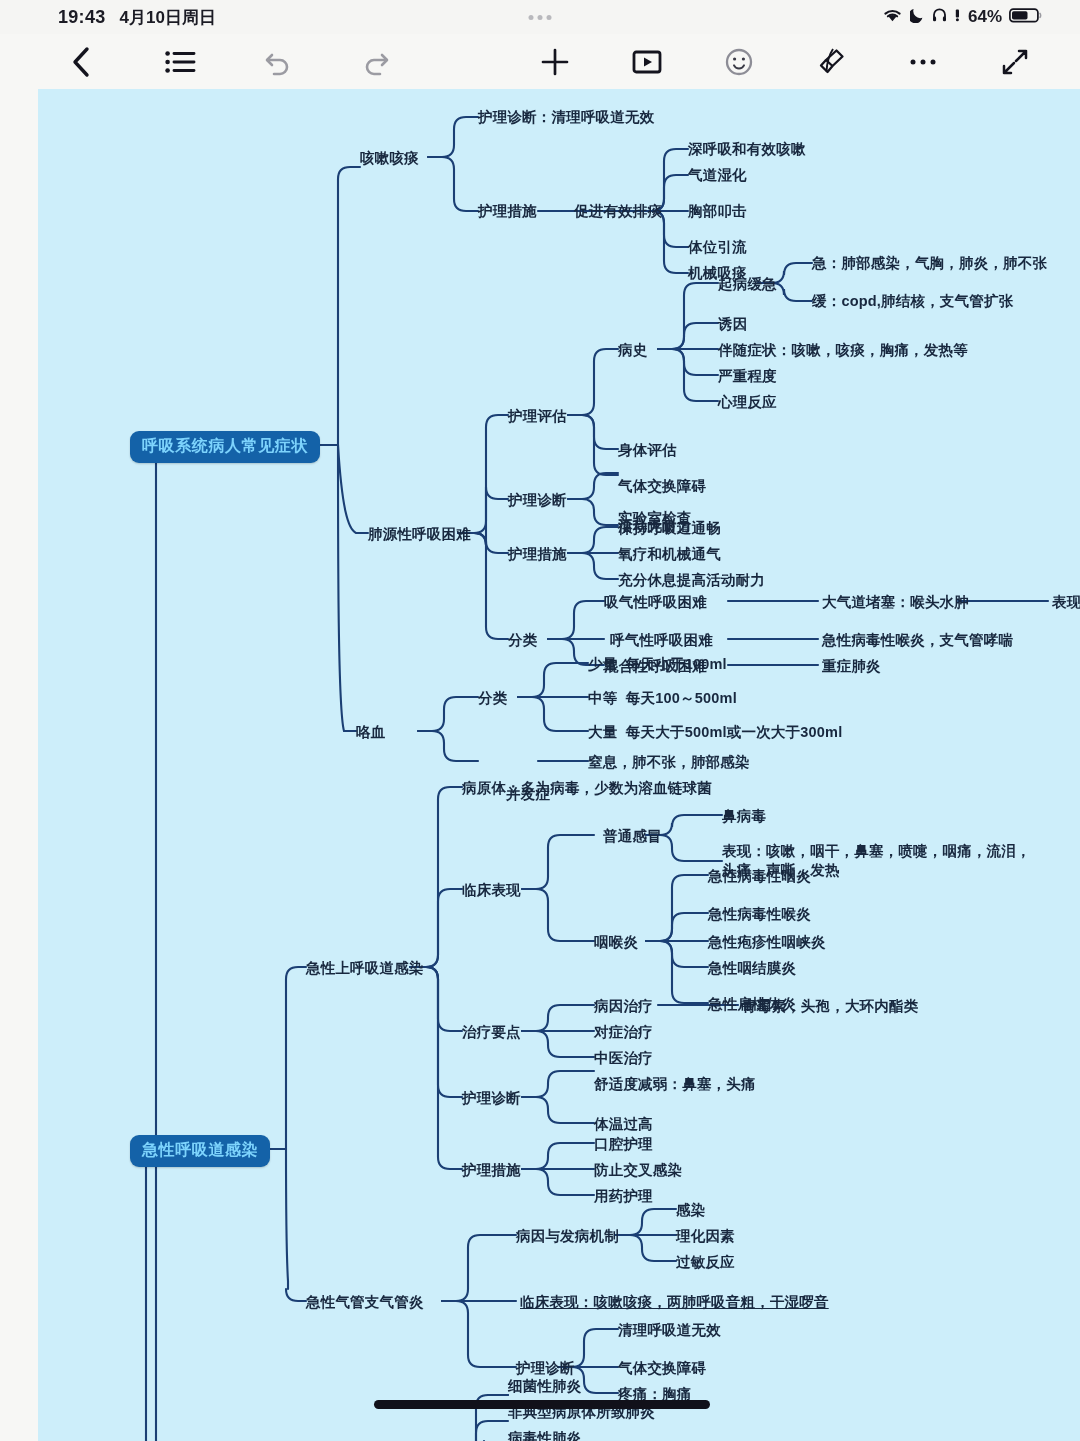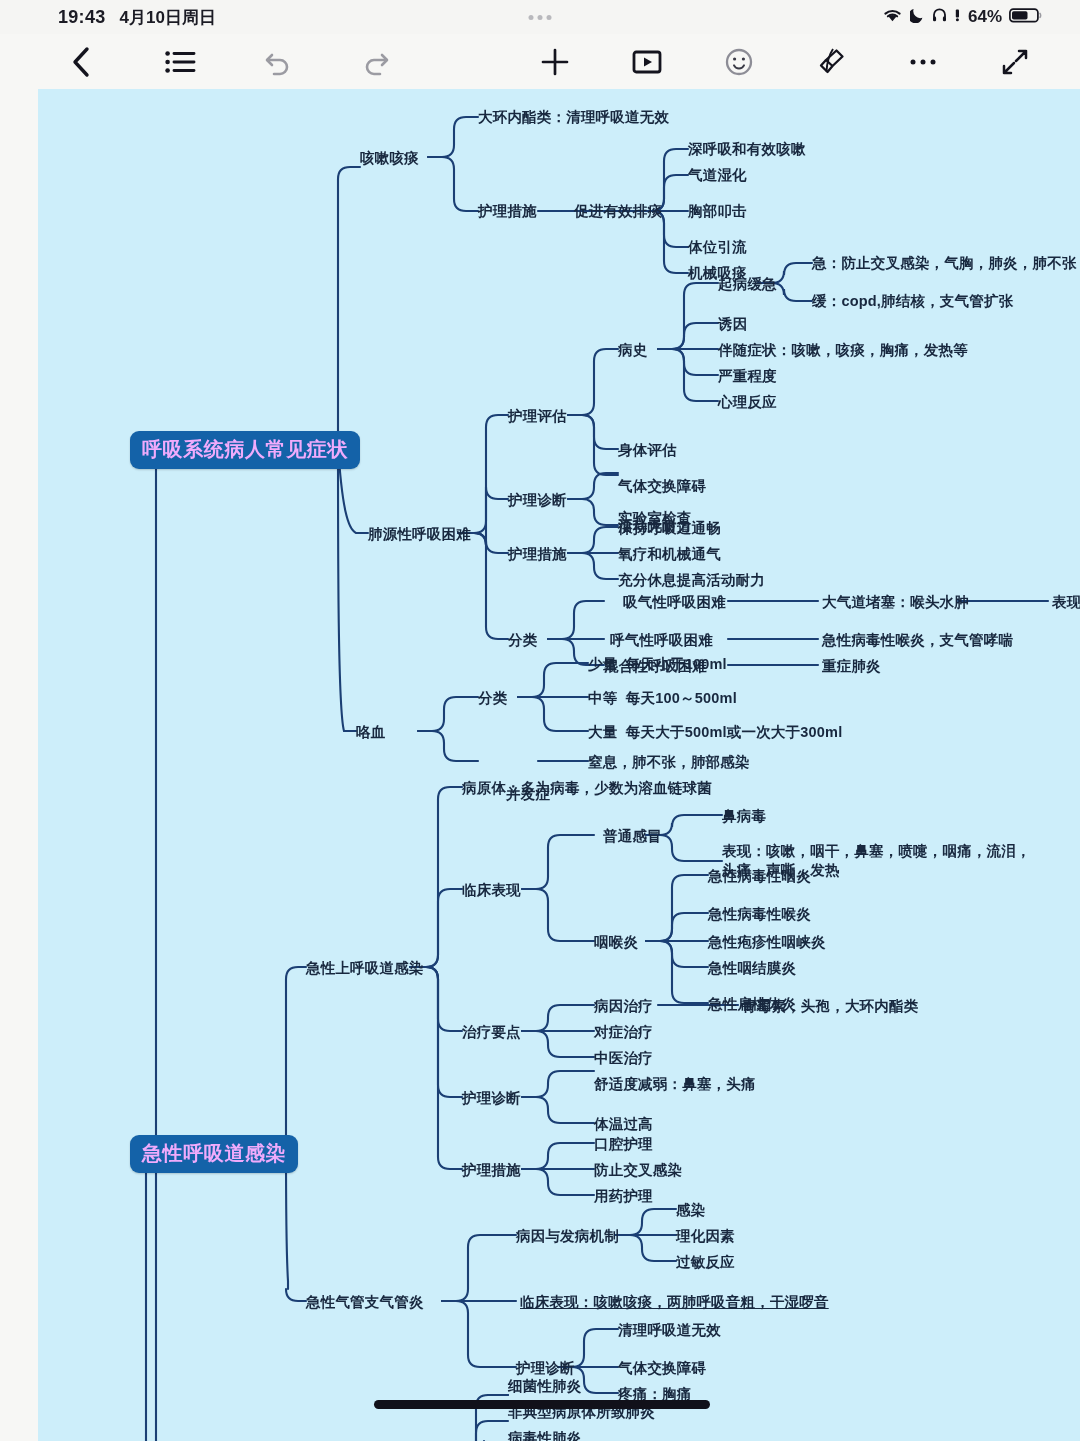--- a/index.html
+++ b/index.html
@@ -57,22 +57,22 @@
     color: #18283f;
     font-weight: 700;
     white-space: pre;
     letter-spacing: .2px;
   }
 
   
   .badge {
     position: absolute;
     background: #1462a8;
-    color: #f0abfc;
-    font-size: 20px;
+    color: #7dd3fc;
+    font-size: 16px;
     font-weight: 700;
     border-radius: 9px;
     padding: 5px 12px 6px 12px;
     white-space: nowrap;
     letter-spacing: .6px;
     box-shadow: 0 1px 2px rgba(0,0,0,.18);
   }
 
   
   .home-bar {
@@ -327,34 +327,34 @@
         <path d="M438 1352 V1344 q0 -12 12 -12 H470"></path>
         <path d="M446 1352 V1352"></path>
         <path d="M450 1306 H470"></path>
       </g>
     </svg>
 
     <div class="badge" style="left:92px; top:342px;">呼吸系统病人常见症状</div>
     <div class="badge" style="left:92px; top:1046px;">急性呼吸道感染</div>
 
     <div class="node" style="left:322px; top:60px;">咳嗽咳痰</div>
-    <div class="node" style="left:440px; top:19px;">大环内酯类：清理呼吸道无效</div>
+    <div class="node" style="left:440px; top:19px;">护理诊断：清理呼吸道无效</div>
     <div class="node" style="left:440px; top:113px;">护理措施</div>
     <div class="node" style="left:536px; top:113px;">促进有效排痰</div>
     <div class="node" style="left:650px; top:51px;">深呼吸和有效咳嗽</div>
     <div class="node" style="left:650px; top:77px;">气道湿化</div>
     <div class="node" style="left:650px; top:113px;">胸部叩击</div>
     <div class="node" style="left:650px; top:149px;">体位引流</div>
     <div class="node" style="left:650px; top:175px;">机械吸痰</div>
 
     <div class="node" style="left:330px; top:436px;">肺源性呼吸困难</div>
     <div class="node" style="left:470px; top:318px;">护理评估</div>
     <div class="node" style="left:580px; top:252px;">病史</div>
     <div class="node" style="left:680px; top:186px;">起病缓急</div>
-    <div class="node" style="left:774px; top:165px;">急：防止交叉感染，气胸，肺炎，肺不张</div>
+    <div class="node" style="left:774px; top:165px;">急：肺部感染，气胸，肺炎，肺不张</div>
     <div class="node" style="left:774px; top:203px;">缓：copd,肺结核，支气管扩张</div>
     <div class="node" style="left:680px; top:226px;">诱因</div>
     <div class="node" style="left:680px; top:252px;">伴随症状：咳嗽，咳痰，胸痛，发热等</div>
     <div class="node" style="left:680px; top:278px;">严重程度</div>
     <div class="node" style="left:680px; top:304px;">心理反应</div>
     <div class="node" style="left:580px; top:352px;">身体评估</div>
     <div class="node" style="left:580px; top:378px;margin-top:42px;">实验室检查</div>
 
     <div class="node" style="left:470px; top:402px;">护理诊断</div>
     <div class="node" style="left:580px; top:378px;"></div>
@@ -364,21 +364,21 @@
     <div class="node" style="left:580px; top:376px;"></div>
 
     <div class="node" style="left:580px; top:388px;">气体交换障碍</div>
     <div class="node" style="left:580px; top:428px;">活动无耐力</div>
     <div class="node" style="left:470px; top:456px;">护理措施</div>
     <div class="node" style="left:580px; top:430px;">保持呼吸道通畅</div>
     <div class="node" style="left:580px; top:456px;">氧疗和机械通气</div>
     <div class="node" style="left:580px; top:482px;">充分休息提高活动耐力</div>
 
     <div class="node" style="left:470px; top:542px;">分类</div>
-    <div class="node" style="left:585px; top:504px;">吸气性呼吸困难</div>
+    <div class="node" style="left:566px; top:504px;">吸气性呼吸困难</div>
     <div class="node" style="left:784px; top:504px;">大气道堵塞：喉头水肿</div>
     <div class="node" style="left:1014px; top:504px;">表现为三凹征：胸骨，锁骨，肋间隙</div>
     <div class="node" style="left:566px; top:542px;padding-left:6px;">呼气性呼吸困难</div>
     <div class="node" style="left:784px; top:542px;">急性病毒性喉炎，支气管哮喘</div>
     <div class="node" style="left:566px; top:568px;">混合性呼吸困难</div>
     <div class="node" style="left:784px; top:568px;">重症肺炎</div>
 
     <div class="node" style="left:318px; top:634px;">咯血</div>
     <div class="node" style="left:440px; top:600px;">分类</div>
     <div class="node" style="left:550px; top:566px;">少量  每天小于100ml</div>

